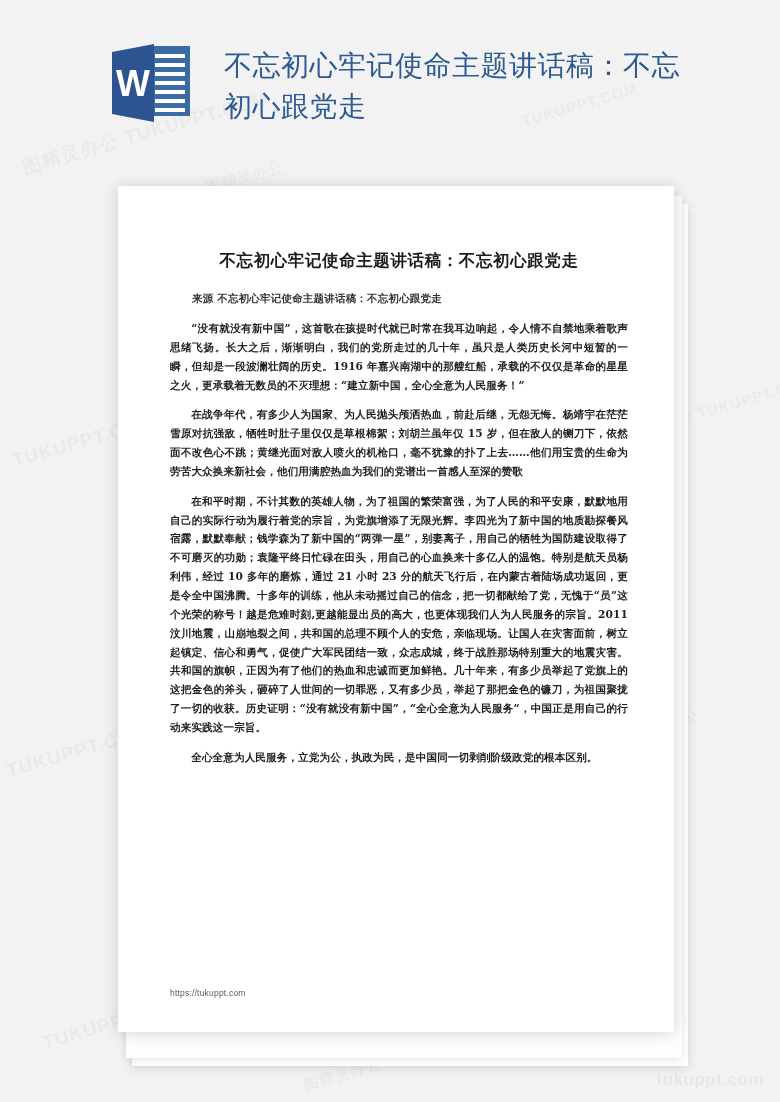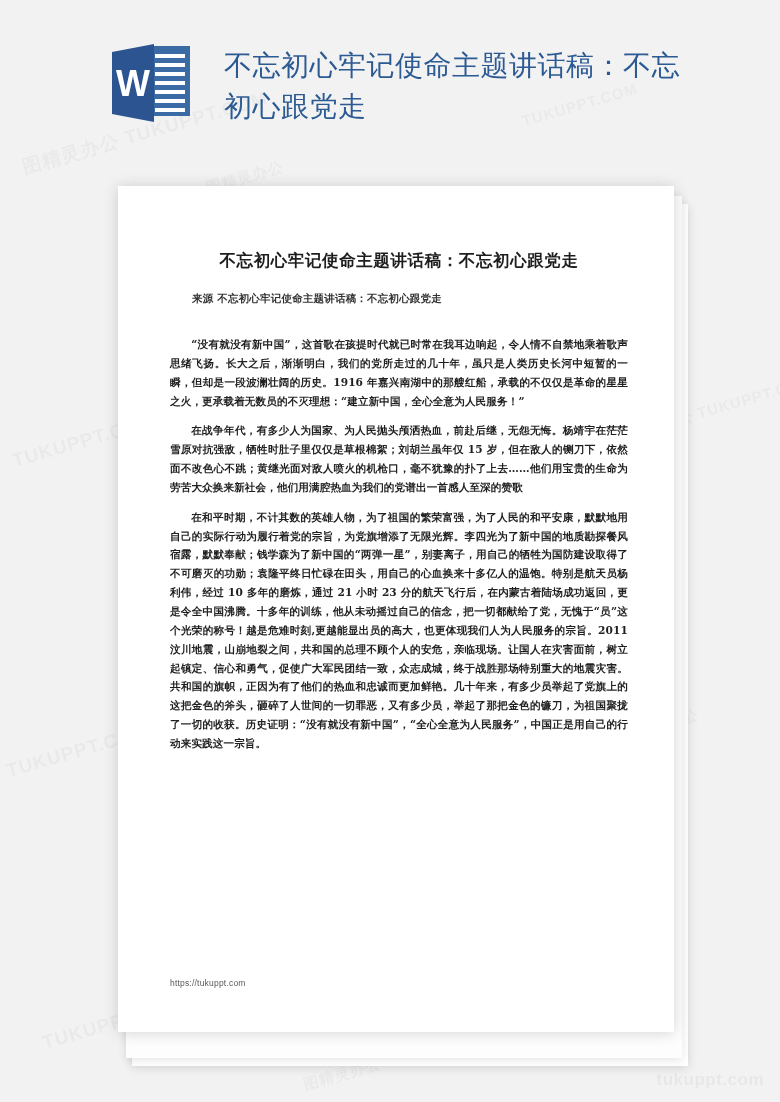--- a/index.html
+++ b/index.html
@@ -121,39 +121,39 @@
     margin-bottom: 20px;
   }
 
   .doc-source {
     font-family: "DejaVu Serif", "Liberation Serif", serif;
     font-size: 10.5px;
     font-weight: 700;
     color: #333;
     letter-spacing: 0.2px;
     margin-left: 22px;
-    margin-bottom: 29px;
+    margin-bottom: 13px;
   }
 
   .doc-p {
     font-family: "DejaVu Serif", "Liberation Serif", serif;
     font-size: 10.6px;
     font-weight: 700;
     color: #1f1f1f;
     line-height: 1.78;
     text-align: justify;
     text-indent: 2em;
     margin-bottom: 11px;
     letter-spacing: 0.1px;
   }
 
   .doc-footer {
     position: absolute;
     left: 52px;
-    bottom: 44px;
+    bottom: 34px;
     font-family: "Liberation Sans", sans-serif;
     font-size: 8.5px;
     color: #5a5a5a;
     letter-spacing: 0.2px;
   }
 
   
   .brand-wm {
     position: absolute;
     right: 16px;
@@ -212,20 +212,21 @@
   <div class="sheet-front">
     <div class="doc-inner">
 
       <div class="doc-title">不忘初心牢记使命主题讲话稿：不忘初心跟党走</div>
 
       <div class="doc-source">来源 不忘初心牢记使命主题讲话稿：不忘初心跟党走</div>
 
       <p class="doc-p">“没有就没有新中国”，这首歌在孩提时代就已时常在我耳边响起，令人情不自禁地乘着歌声思绪飞扬。长大之后，渐渐明白，我们的党所走过的几十年，虽只是人类历史长河中短暂的一瞬，但却是一段波澜壮阔的历史。1916 年嘉兴南湖中的那艘红船，承载的不仅仅是革命的星星之火，更承载着无数员的不灭理想：“建立新中国，全心全意为人民服务！”</p>
       <p class="doc-p">在战争年代，有多少人为国家、为人民抛头颅洒热血，前赴后继，无怨无悔。杨靖宇在茫茫雪原对抗强敌，牺牲时肚子里仅仅是草根棉絮；刘胡兰虽年仅 15 岁，但在敌人的铡刀下，依然面不改色心不跳；黄继光面对敌人喷火的机枪口，毫不犹豫的扑了上去……他们用宝贵的生命为劳苦大众换来新社会，他们用满腔热血为我们的党谱出一首感人至深的赞歌</p>
       <p class="doc-p">在和平时期，不计其数的英雄人物，为了祖国的繁荣富强，为了人民的和平安康，默默地用自己的实际行动为履行着党的宗旨，为党旗增添了无限光辉。李四光为了新中国的地质勘探餐风宿露，默默奉献；钱学森为了新中国的“两弹一星”，别妻离子，用自己的牺牲为国防建设取得了不可磨灭的功勋；袁隆平终日忙碌在田头，用自己的心血换来十多亿人的温饱。特别是航天员杨利伟，经过 10 多年的磨炼，通过 21 小时 23 分的航天飞行后，在内蒙古着陆场成功返回，更是令全中国沸腾。十多年的训练，他从未动摇过自己的信念，把一切都献给了党，无愧于“员”这个光荣的称号！越是危难时刻,更越能显出员的高大，也更体现我们人为人民服务的宗旨。2011 汶川地震，山崩地裂之间，共和国的总理不顾个人的安危，亲临现场。让国人在灾害面前，树立起镇定、信心和勇气，促使广大军民团结一致，众志成城，终于战胜那场特别重大的地震灾害。共和国的旗帜，正因为有了他们的热血和忠诚而更加鲜艳。几十年来，有多少员举起了党旗上的这把金色的斧头，砸碎了人世间的一切罪恶，又有多少员，举起了那把金色的镰刀，为祖国聚拢了一切的收获。历史证明：“没有就没有新中国”，“全心全意为人民服务”，中国正是用自己的行动来实践这一宗旨。</p>
+      <p class="doc-p">全心全意为人民服务，立党为公，执政为民，是中国同一切剥削阶级政党的根本区别。</p>
 
     </div>
 
     <div class="doc-footer">https://tukuppt.com</div>
   </div>
 </div>
 
 <div class="brand-wm">tukuppt.com</div>
 
 </body></html>

